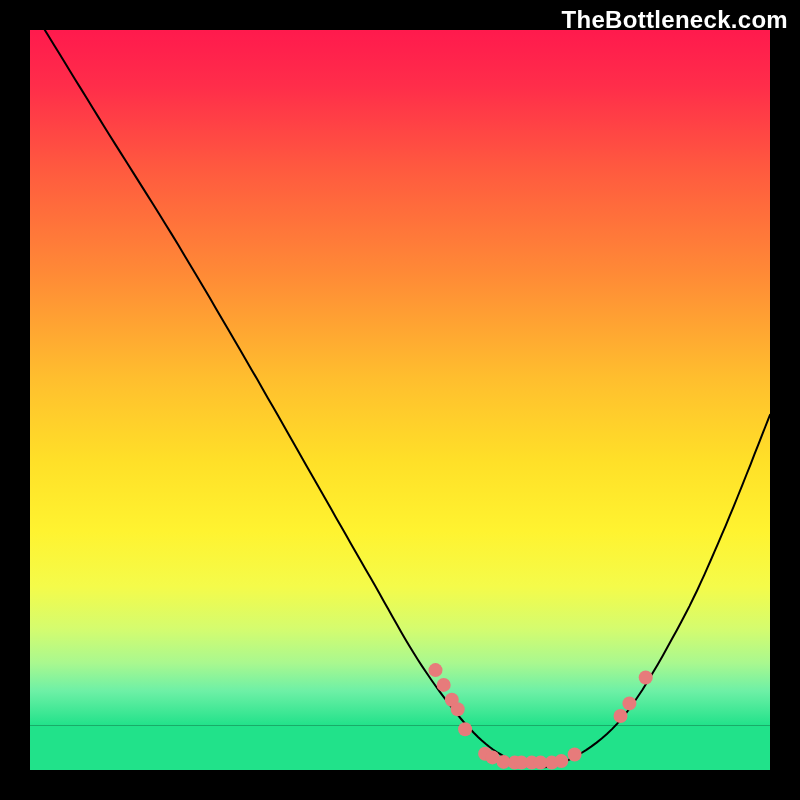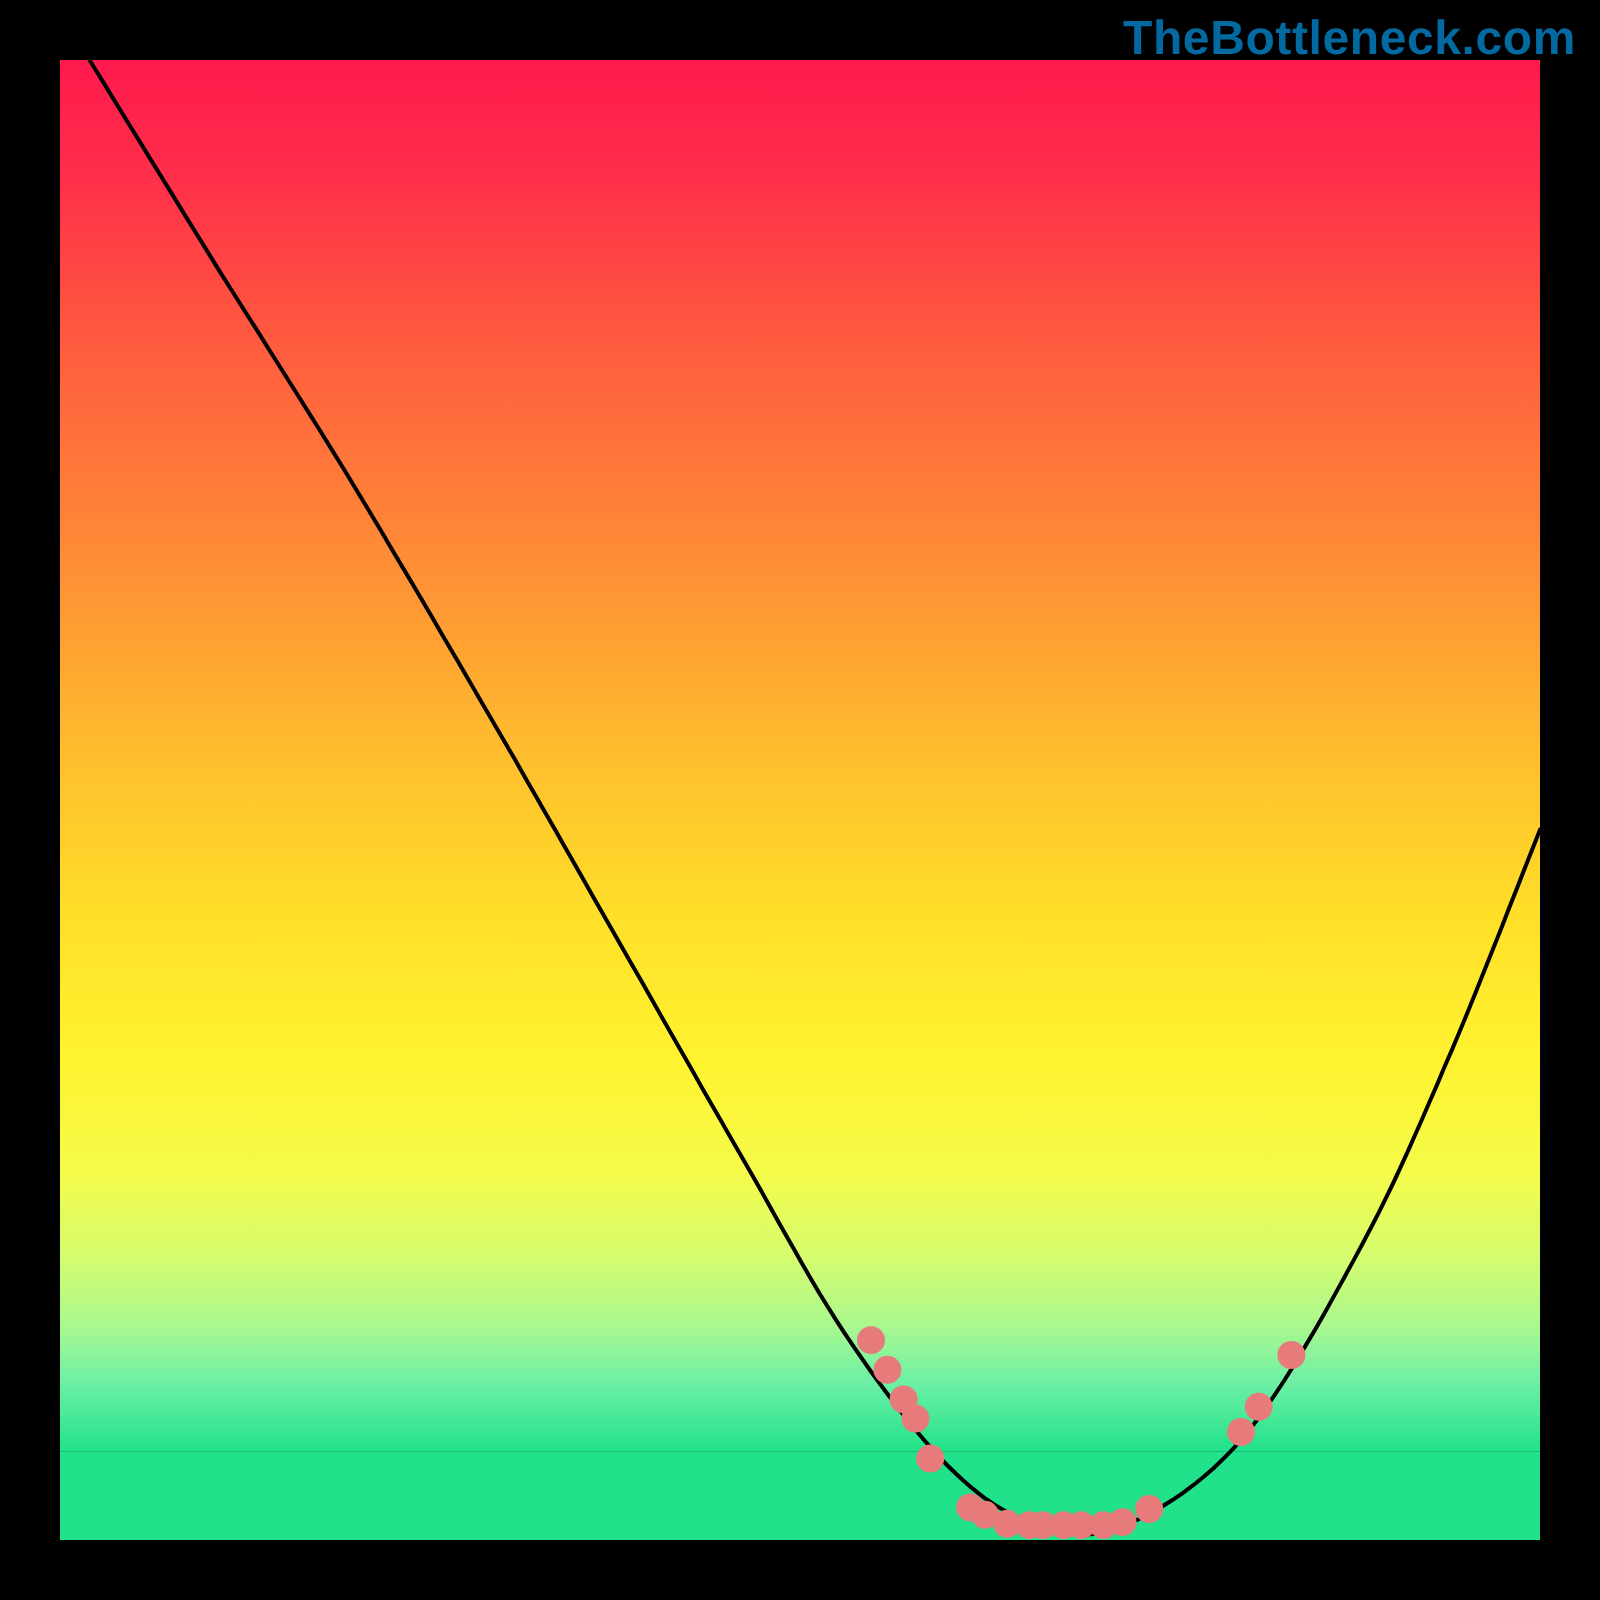--- a/index.html
+++ b/index.html
@@ -16,21 +16,21 @@
     width: 800px;
     height: 800px;
     background: #000;
   }
   .watermark {
     position: absolute;
     top: 6px;
     right: 12px;
     font-size: 24px;
     font-weight: 700;
-    color: #0369a1;
+    color: #ffffff;
     letter-spacing: 0.3px;
     z-index: 10;
     user-select: none;
   }
   .plot-area {
     position: absolute;
     left: 30px;
     top: 30px;
     width: 740px;
     height: 740px;

